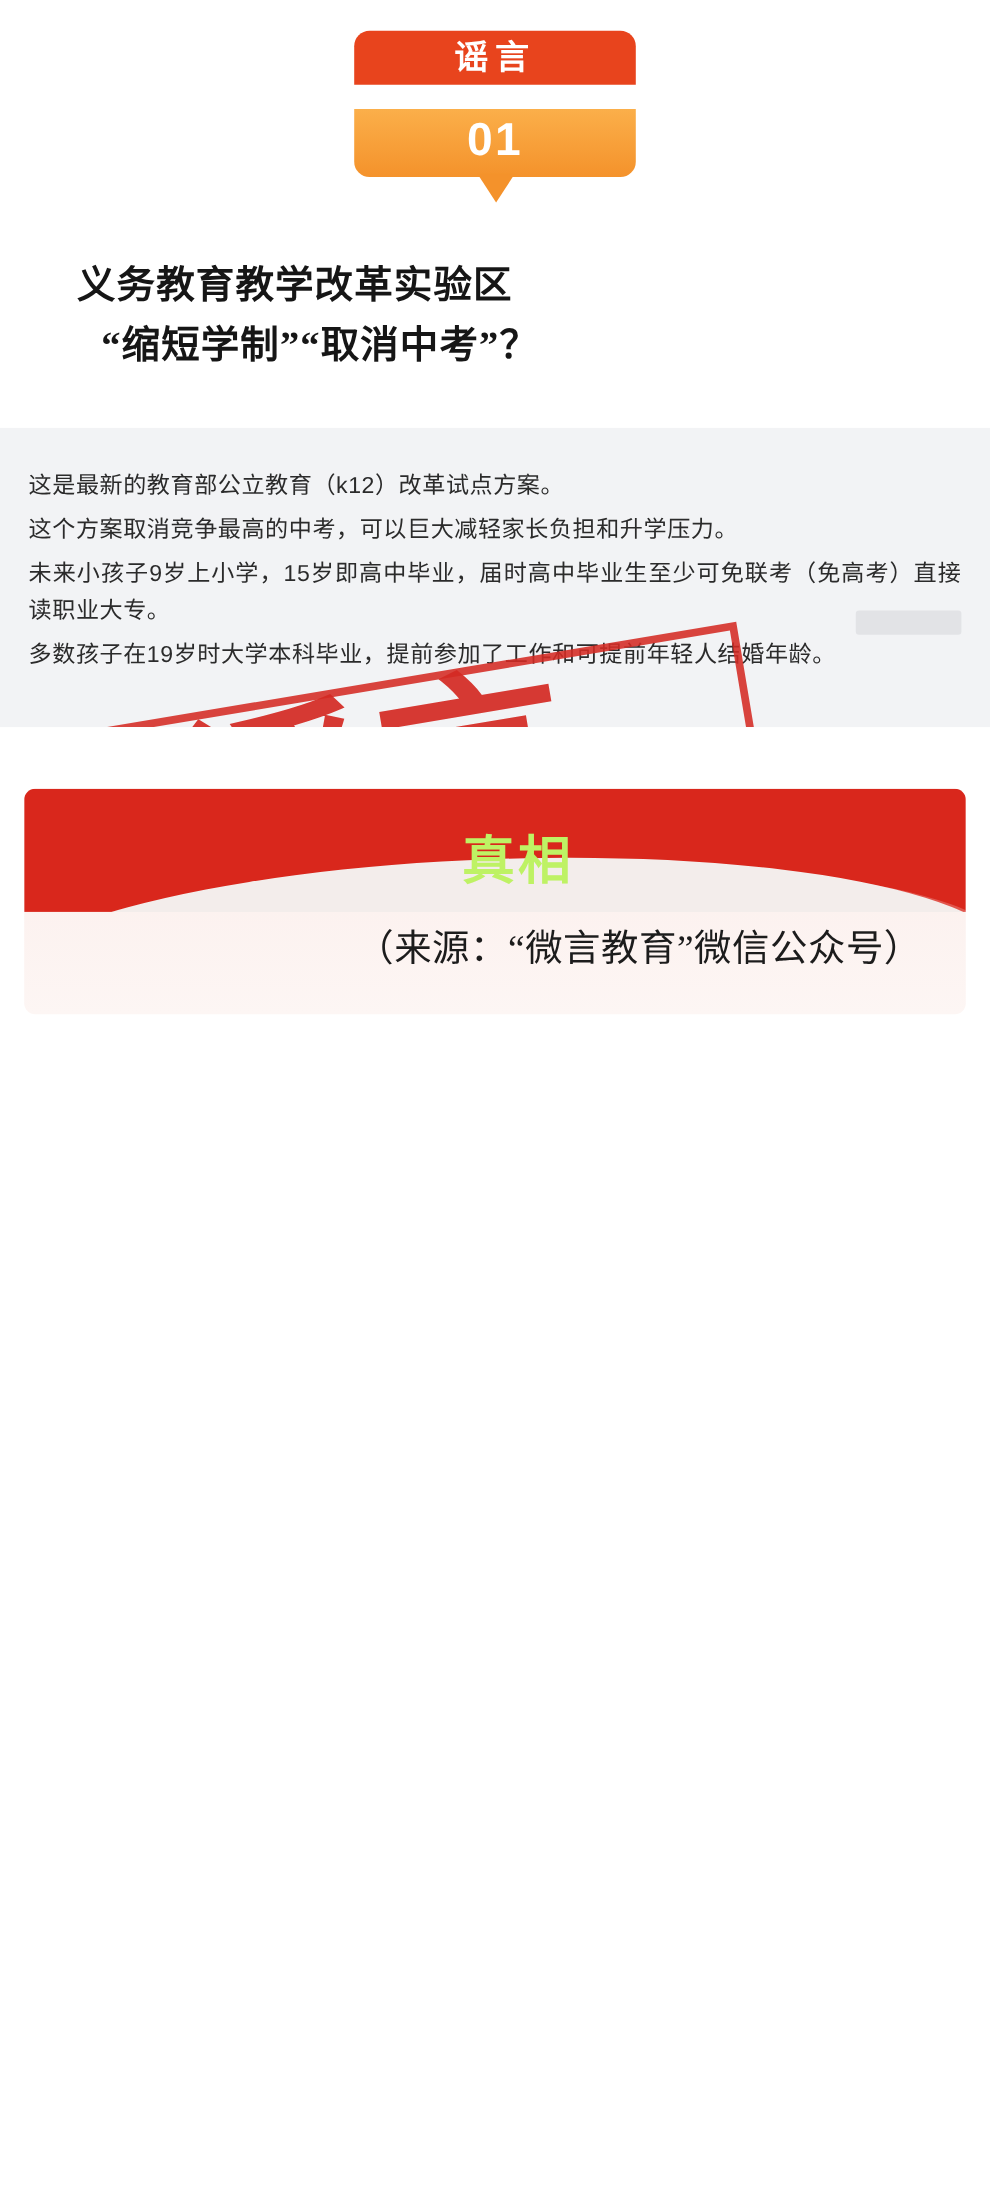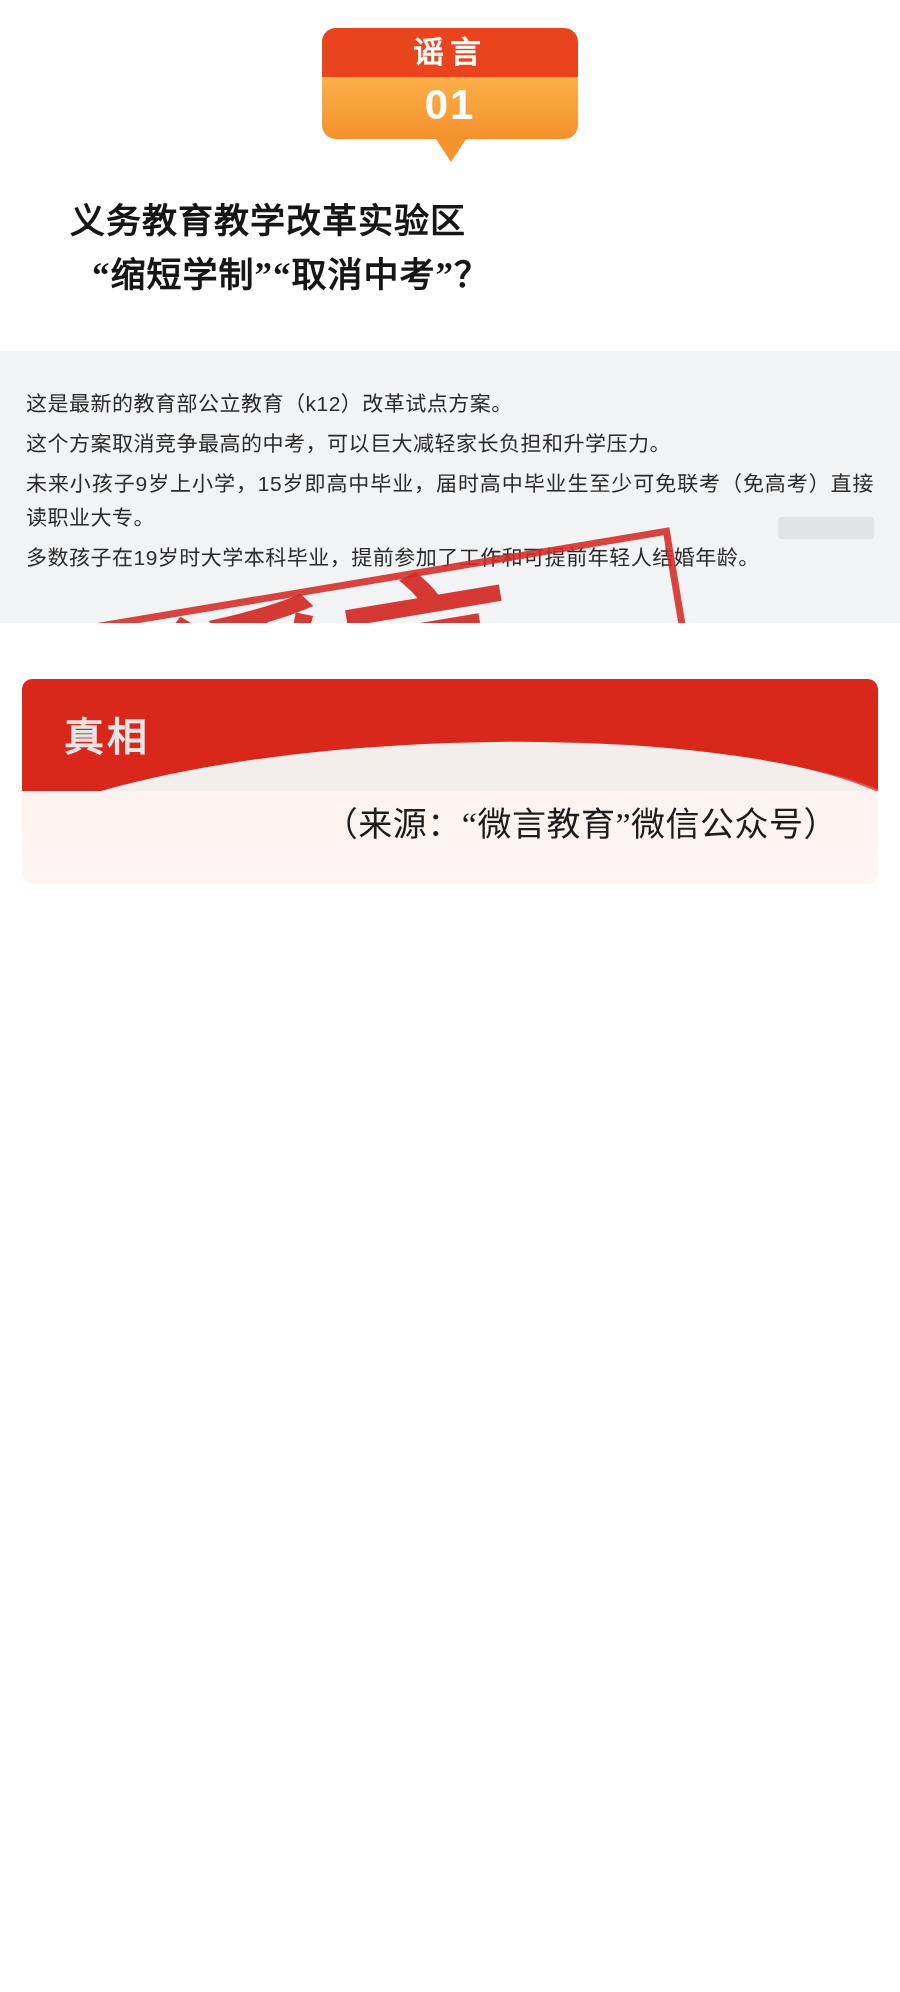--- a/index.html
+++ b/index.html
@@ -49,36 +49,37 @@
     background: linear-gradient(180deg, #FBAF4A 0%, #F4922B 100%);
     color: #ffffff;
     font-size: 42px;
     font-weight: bold;
     text-align: center;
     padding: 5px 0 11px 0;
     border-radius: 0 0 14px 14px;
     line-height: 1.1;
     letter-spacing: 2px;
     position: relative;
+    margin-top: 22px;
   }
   .badge-tail {
     position: absolute;
     left: 50%;
     margin-left: -16px;
     bottom: -23px;
     width: 0;
     height: 0;
     border-left: 17px solid transparent;
     border-right: 17px solid transparent;
     border-top: 26px solid #F4922B;
   }
 
   
   .title {
-    margin: 56px 0 0 0;
+    margin: 72px 0 0 0;
     padding: 0 70px;
     font-family: "Liberation Serif", "DejaVu Serif", serif;
     font-weight: bold;
     color: #161616;
     font-size: 35px;
     line-height: 1.55;
     letter-spacing: 1px;
   }
   .title-line {
     display: block;
@@ -204,26 +205,27 @@
     bottom: -74px;
     width: 110%;
     height: 110px;
     background: rgba(255,255,255,0.22);
     border-radius: 50% 50% 0 0 / 100% 100% 0 0;
     transform: rotate(-4deg);
   }
   .truth-title {
     position: relative;
     z-index: 3;
-    color: #e5e5e5;
-    font-family: "Liberation Serif", "DejaVu Serif", serif;
-    font-weight: bold;
-    font-size: 40px;
+    color: #bef264;
+    font-family: "Liberation Serif", "DejaVu Serif", serif;
+    font-weight: bold;
+    font-size: 48px;
     letter-spacing: 3px;
     padding: 26px 0 0 42px;
+    text-align: center;
   }
   .truth-body {
     padding: 34px 34px 26px 34px;
     font-family: "Liberation Serif", "DejaVu Serif", serif;
     font-size: 27px;
     line-height: 1.85;
     color: #1c1c1c;
     text-align: justify;
     text-indent: 2em;
     letter-spacing: 0.5px;

